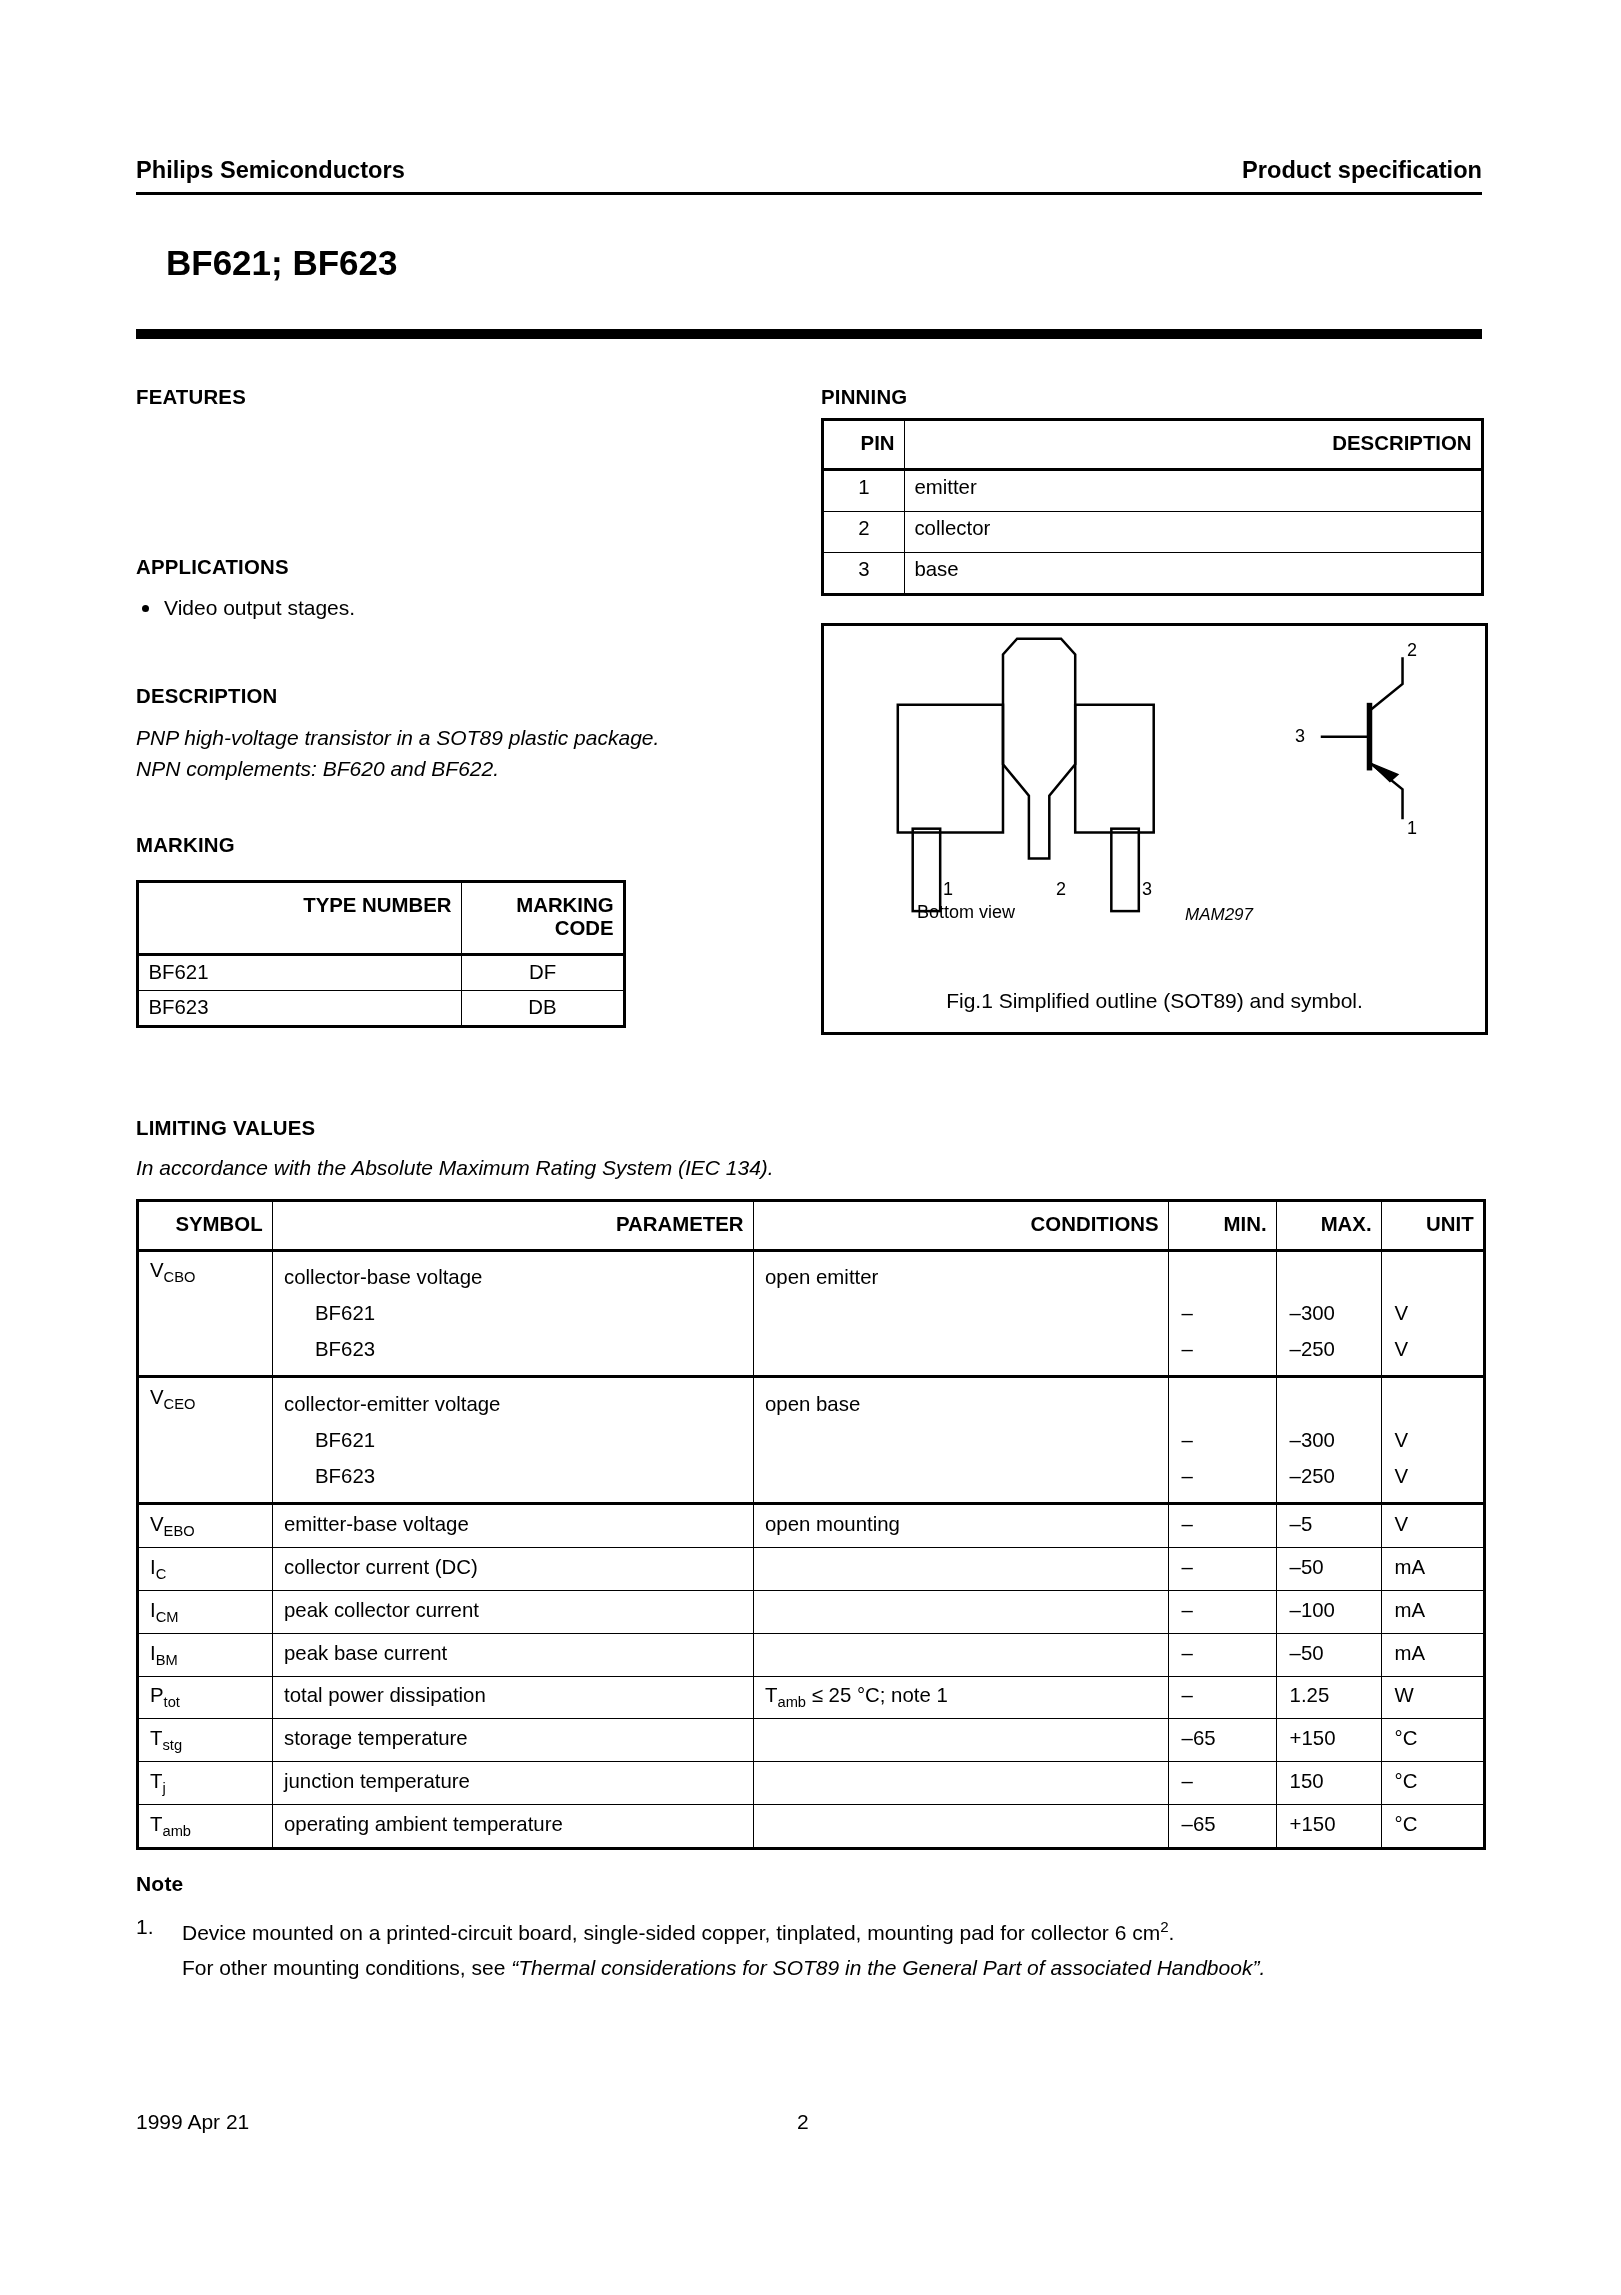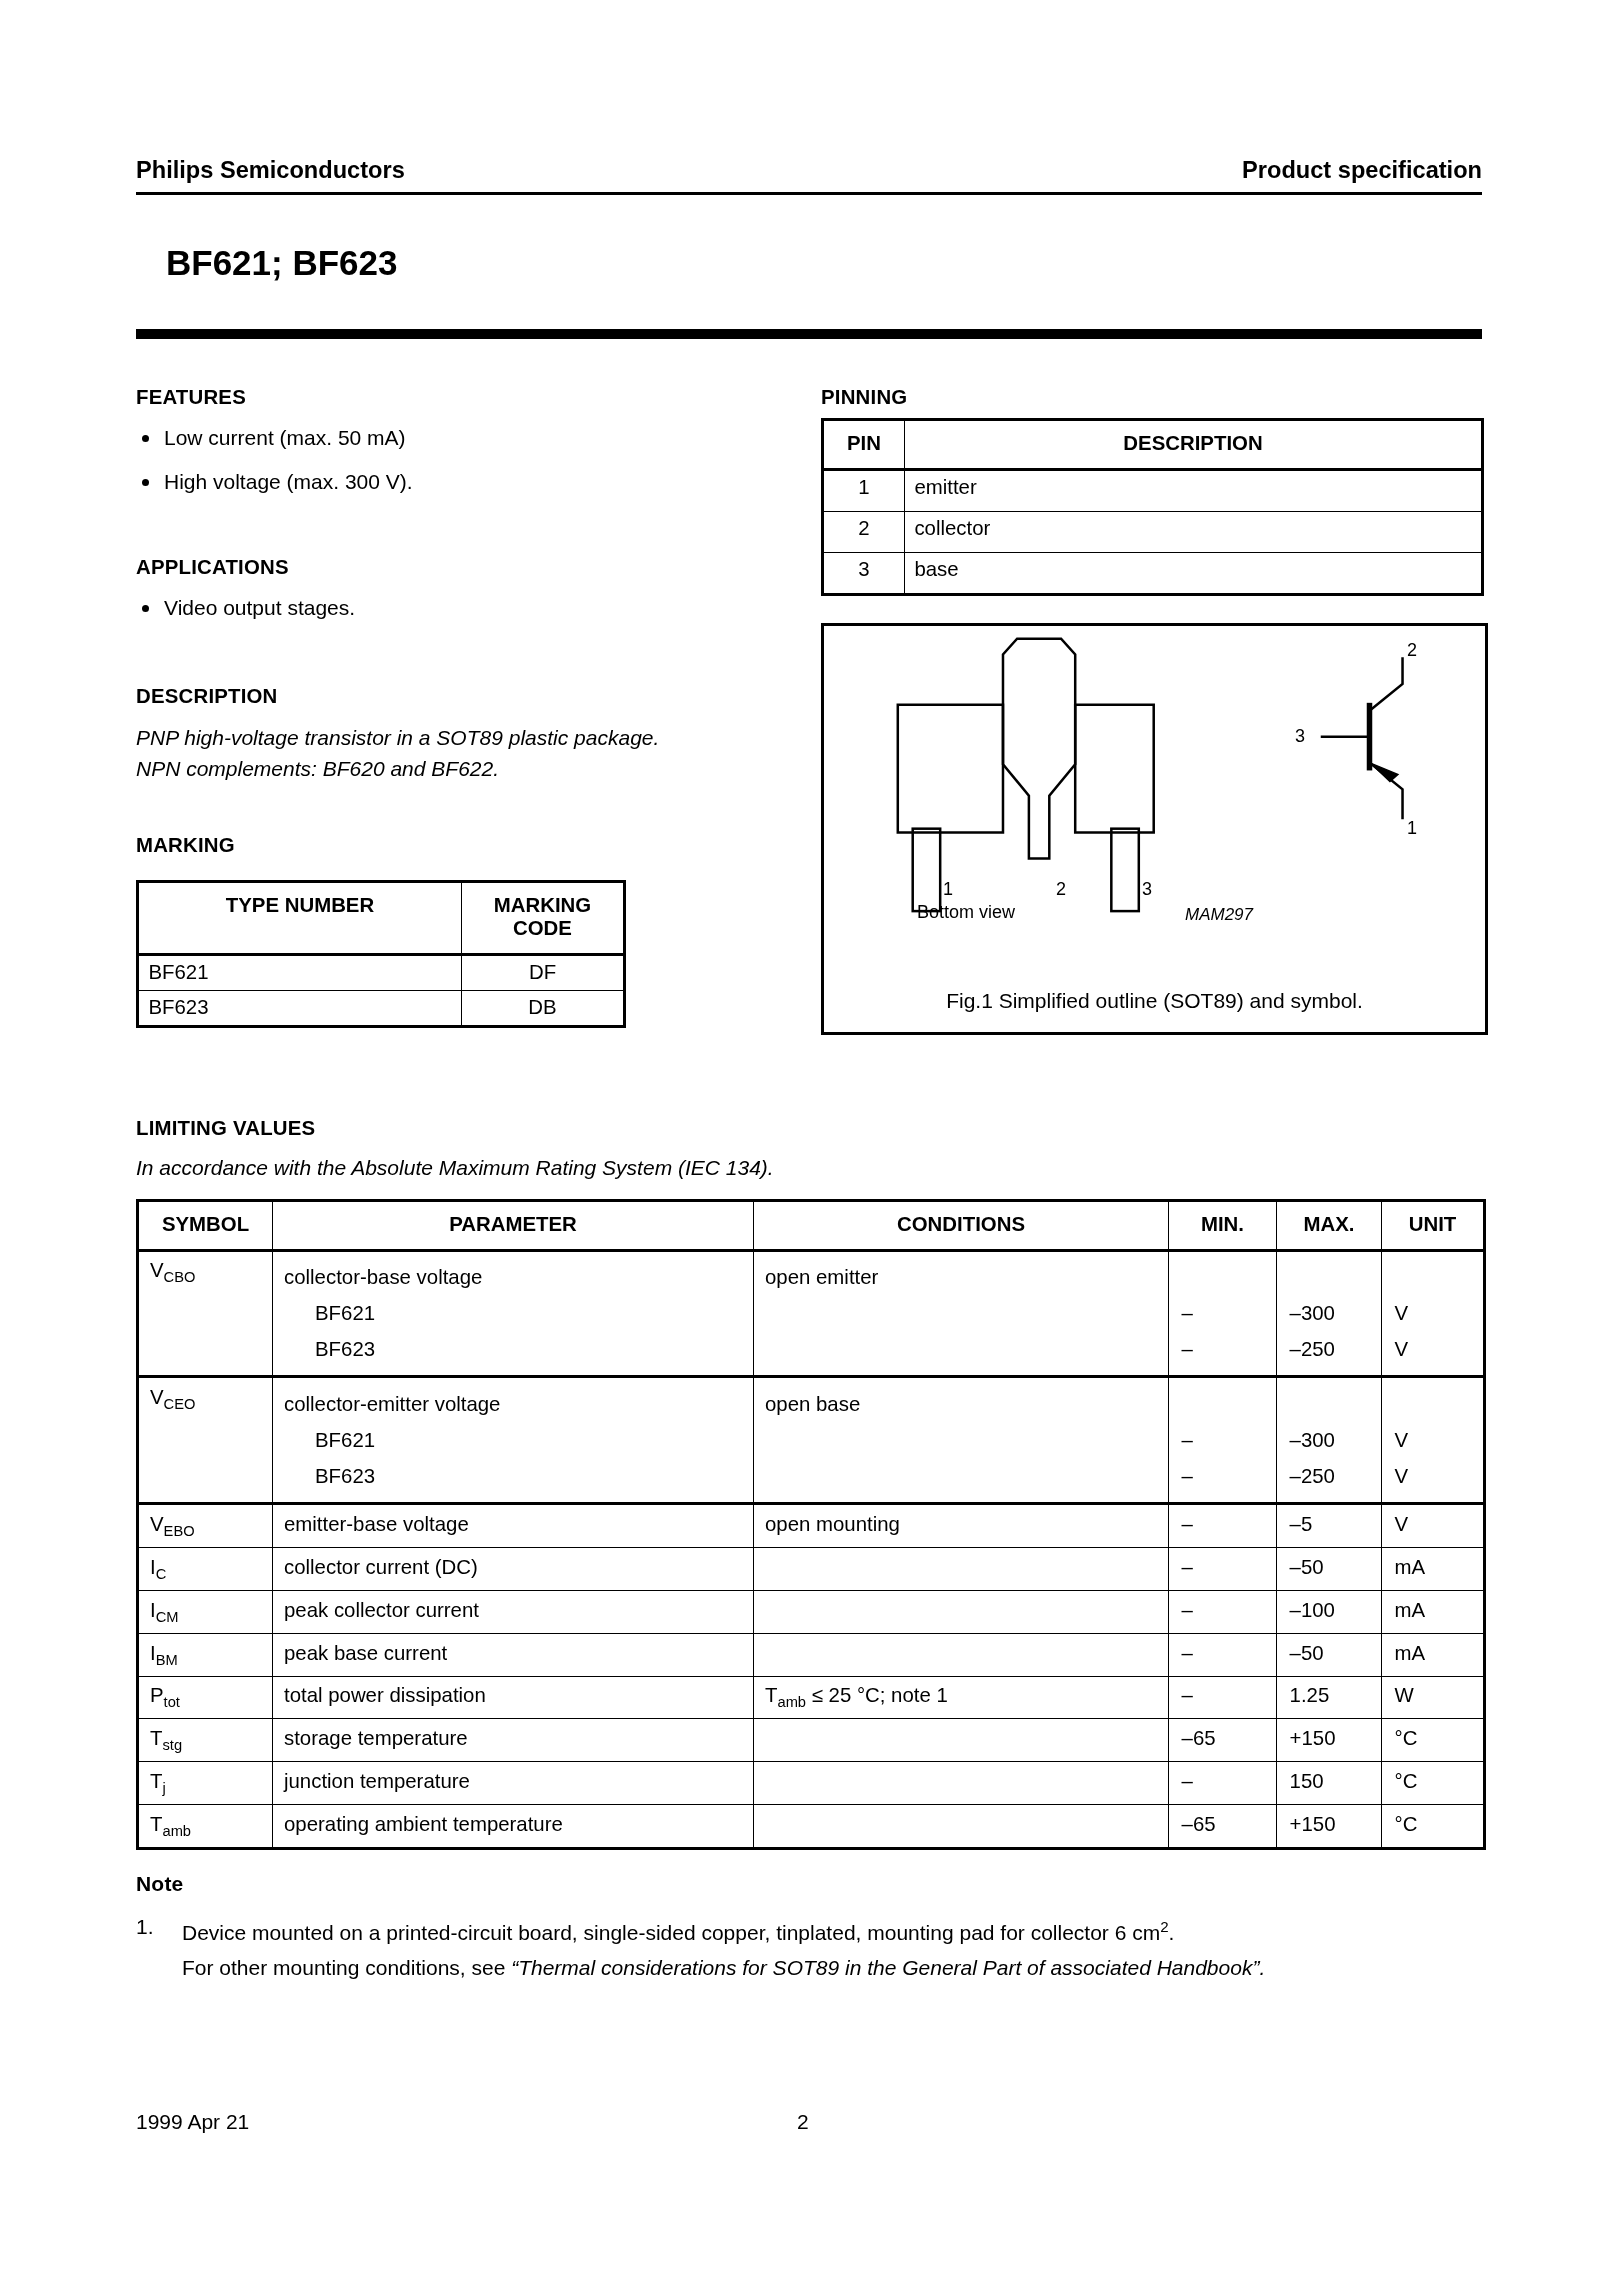--- a/index.html
+++ b/index.html
@@ -105,21 +105,21 @@
     table-layout: fixed;
   }
   table.dt th, table.dt td {
     border: 1.6px solid #000;
     padding: 5.5px 9.4px;
     vertical-align: top;
     font-weight: normal;
   }
   table.dt thead th {
     font-weight: bold;
-    text-align: center;
+    text-align: right;
     border-bottom: 3.1px solid #000;
     padding: 11px 9.4px 12.6px 9.4px;
   }
   table.dt.outer-top > thead > tr > th { border-top: 3.1px solid #000; }
   table.dt .lft { border-left: 3.1px solid #000; }
   table.dt .rgt { border-right: 3.1px solid #000; }
   .ctr { text-align: center; }
 
   
   #pinning-table { left: 821px; top: 418px; width: 663px; }
@@ -204,24 +204,20 @@
   </div>
   <div class="rule-thin" style="top:192px;"></div>
 
   <div class="title-row">
     <span>BF621; BF623</span>
   </div>
   <div class="rule-thick"></div>
 
   <div class="sec-head" style="left:136px; top:386px;">FEATURES</div>
 
-  <ul class="bullet-list" style="left:136px; top:424px; width:628px;">
-    <li><span>Low current (max. 50 mA)</span></li>
-    <li><span>High voltage (max. 300 V).</span></li>
-  </ul>
 
   <div class="sec-head" style="left:136px; top:556px;">APPLICATIONS</div>
 
   <ul class="bullet-list" style="left:136px; top:594px; width:628px;">
     <li><span>Video output stages.</span></li>
   </ul>
 
   <div class="sec-head" style="left:136px; top:685px;">DESCRIPTION</div>
 
   <div class="body-text" style="left:136px; top:722px; width:659px;">

